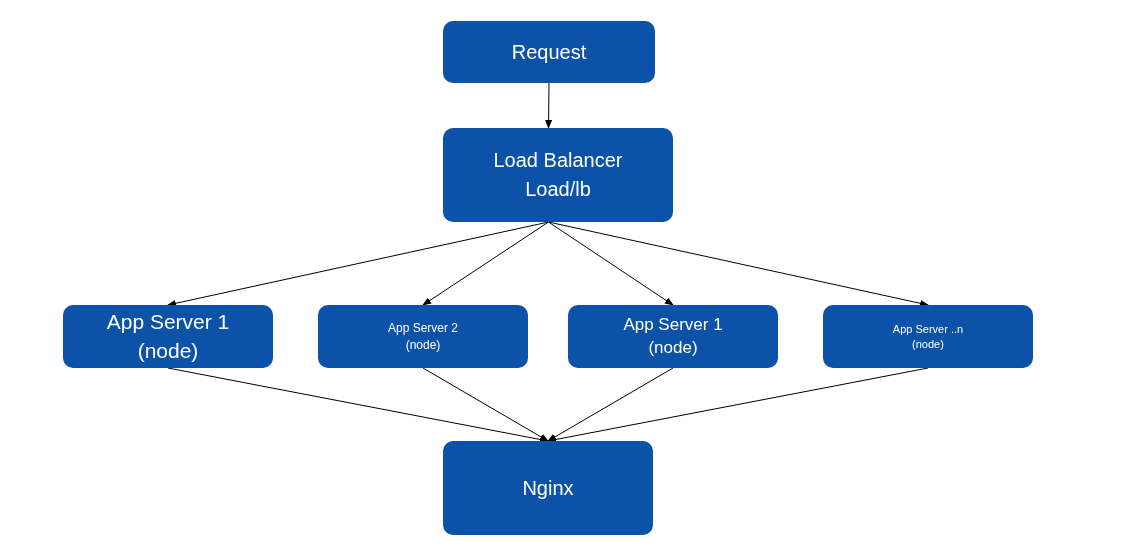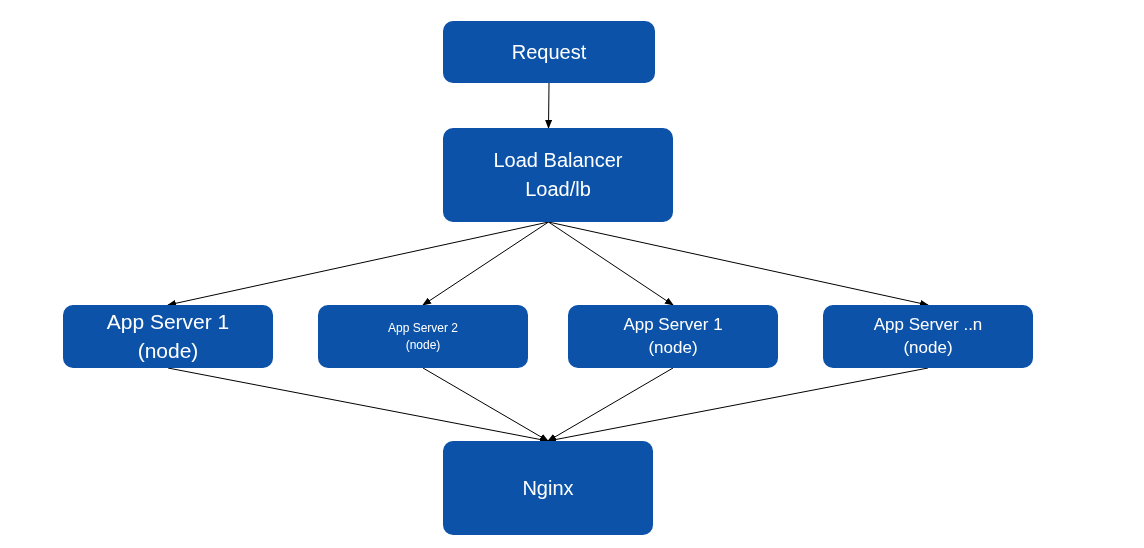--- a/index.html
+++ b/index.html
@@ -33,21 +33,21 @@
     align-items: center;
     justify-content: center;
     text-align: right;
   }
   .node span { display: block; }
   #node-request        { left: 443px; top: 21px;  width: 212px; height: 62px; font-size: 20px; }
   #node-load-balancer  { left: 443px; top: 128px; width: 230px; height: 94px; font-size: 20px; line-height: 1.45; }
   #node-app-server-1   { left: 63px;  top: 305px; width: 210px; height: 63px; font-size: 21px; line-height: 1.35; }
   #node-app-server-2   { left: 318px; top: 305px; width: 210px; height: 63px; font-size: 12px; line-height: 1.35; }
   #node-app-server-3   { left: 568px; top: 305px; width: 210px; height: 63px; font-size: 17px; line-height: 1.35; }
-  #node-app-server-n   { left: 823px; top: 305px; width: 210px; height: 63px; font-size: 17px; line-height: 1.35; }
+  #node-app-server-n   { left: 823px; top: 305px; width: 210px; height: 63px; font-size: 11px; line-height: 1.35; }
   #node-session-store  { left: 443px; top: 441px; width: 210px; height: 94px; font-size: 20px; line-height: 1.5; }
 </style>
 </head>
 <body>
 
 <div id="canvas">
 
   <svg id="edge-layer" xmlns="http://www.w3.org/2000/svg">
     <defs>
       <marker id="arrowhead" markerWidth="9" markerHeight="7" refX="8" refY="3.5" orient="auto" markerUnits="userSpaceOnUse">

